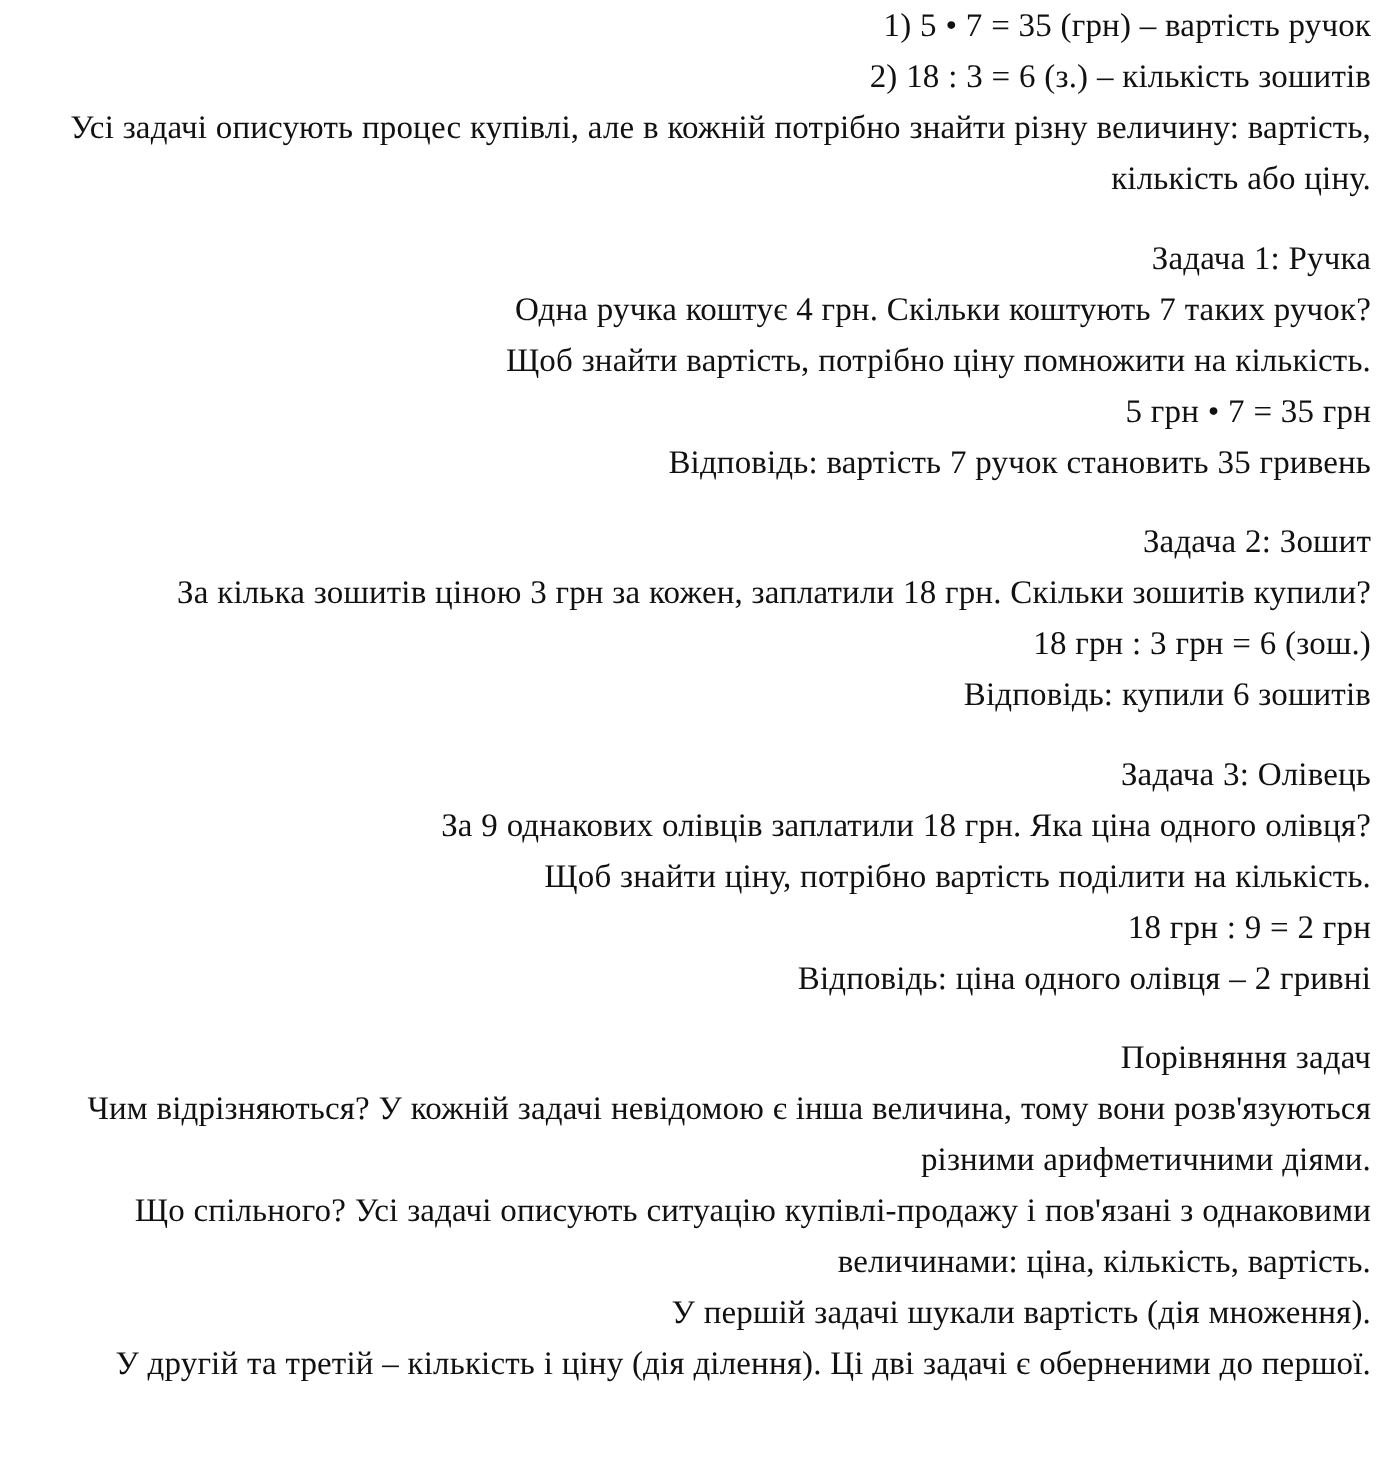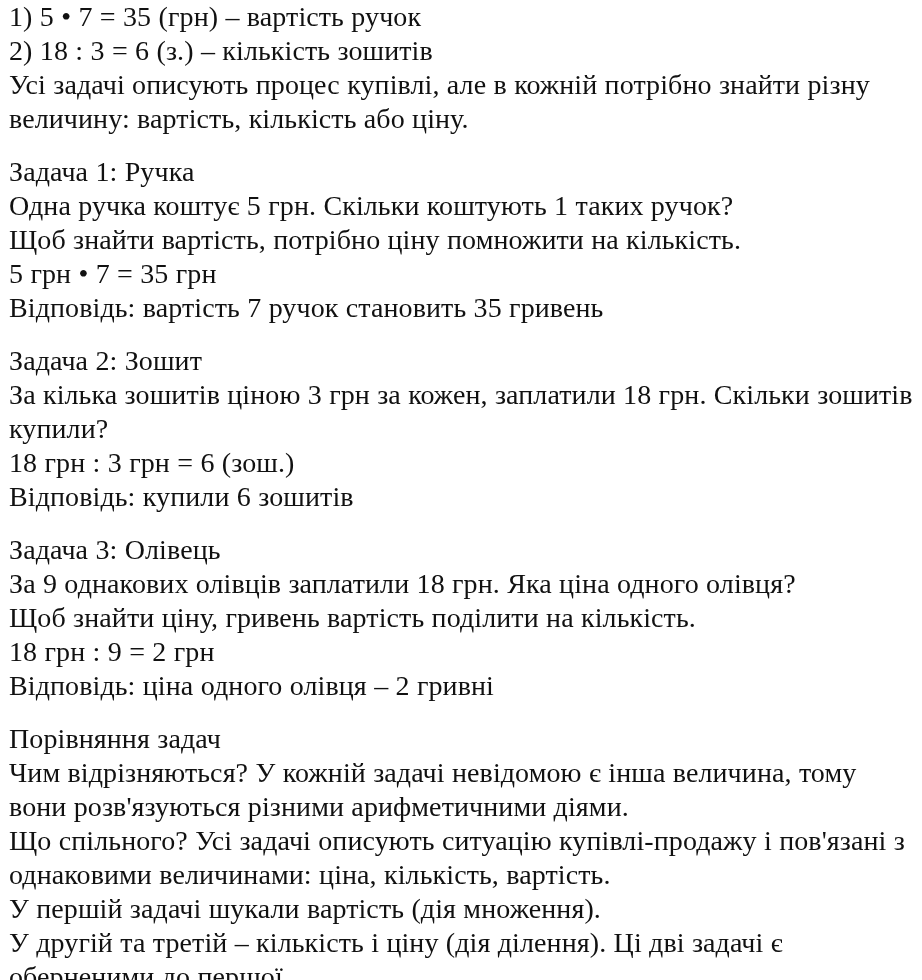--- a/index.html
+++ b/index.html
@@ -21,62 +21,63 @@
     width: 922px;
     padding: 0 8px 0 9px;
   }
   .block {
     margin: 0;
   }
   .block + .block {
     margin-top: 19px;
   }
   .line {
-    font-size: 28px;
+    font-size: 22px;
     line-height: 34px;
     letter-spacing: 0.1px;
     white-space: normal;
     word-spacing: 0.2px;
+    text-align: right;
   }
   .line.wrap {
     
     max-width: 908px;
     font-family: Liberation Serif, serif;
   }
 </style>
 </head>
 <body>
 
 <div class="page">
 
   <div class="block">
     <div class="line">1) 5 • 7 = 35 (грн) – вартість ручок</div>
     <div class="line">2) 18 : 3 = 6 (з.) – кількість зошитів</div>
     <div class="line wrap">Усі задачі описують процес купівлі, але в кожній потрібно знайти різну величину: вартість, кількість або ціну.</div>
   </div>
 
   <div class="block">
     <div class="line">Задача 1: Ручка</div>
-    <div class="line wrap">Одна ручка коштує 5 грн. Скільки коштують 1 таких ручок?</div>
+    <div class="line wrap">Одна ручка коштує 4 грн. Скільки коштують 7 таких ручок?</div>
     <div class="line wrap">Щоб знайти вартість, потрібно ціну помножити на кількість.</div>
     <div class="line">5 грн • 7 = 35 грн</div>
     <div class="line wrap">Відповідь: вартість 7 ручок становить 35 гривень</div>
   </div>
 
   <div class="block">
     <div class="line">Задача 2: Зошит</div>
     <div class="line wrap">За кілька зошитів ціною 3 грн за кожен, заплатили 18 грн. Скільки зошитів купили?</div>
     <div class="line">18 грн : 3 грн = 6 (зош.)</div>
     <div class="line wrap">Відповідь: купили 6 зошитів</div>
   </div>
 
   <div class="block">
     <div class="line">Задача 3: Олівець</div>
     <div class="line wrap">За 9 однакових олівців заплатили 18 грн. Яка ціна одного олівця?</div>
-    <div class="line wrap">Щоб знайти ціну, гривень вартість поділити на кількість.</div>
+    <div class="line wrap">Щоб знайти ціну, потрібно вартість поділити на кількість.</div>
     <div class="line">18 грн : 9 = 2 грн</div>
     <div class="line wrap">Відповідь: ціна одного олівця – 2 гривні</div>
   </div>
 
   <div class="block">
     <div class="line">Порівняння задач</div>
     <div class="line wrap">Чим відрізняються? У кожній задачі невідомою є інша величина, тому вони розв'язуються різними арифметичними діями.</div>
     <div class="line wrap">Що спільного? Усі задачі описують ситуацію купівлі-продажу і пов'язані з однаковими величинами: ціна, кількість, вартість.</div>
     <div class="line wrap">У першій задачі шукали вартість (дія множення).</div>
     <div class="line wrap">У другій та третій – кількість і ціну (дія ділення). Ці дві задачі є оберненими до першої.</div>

